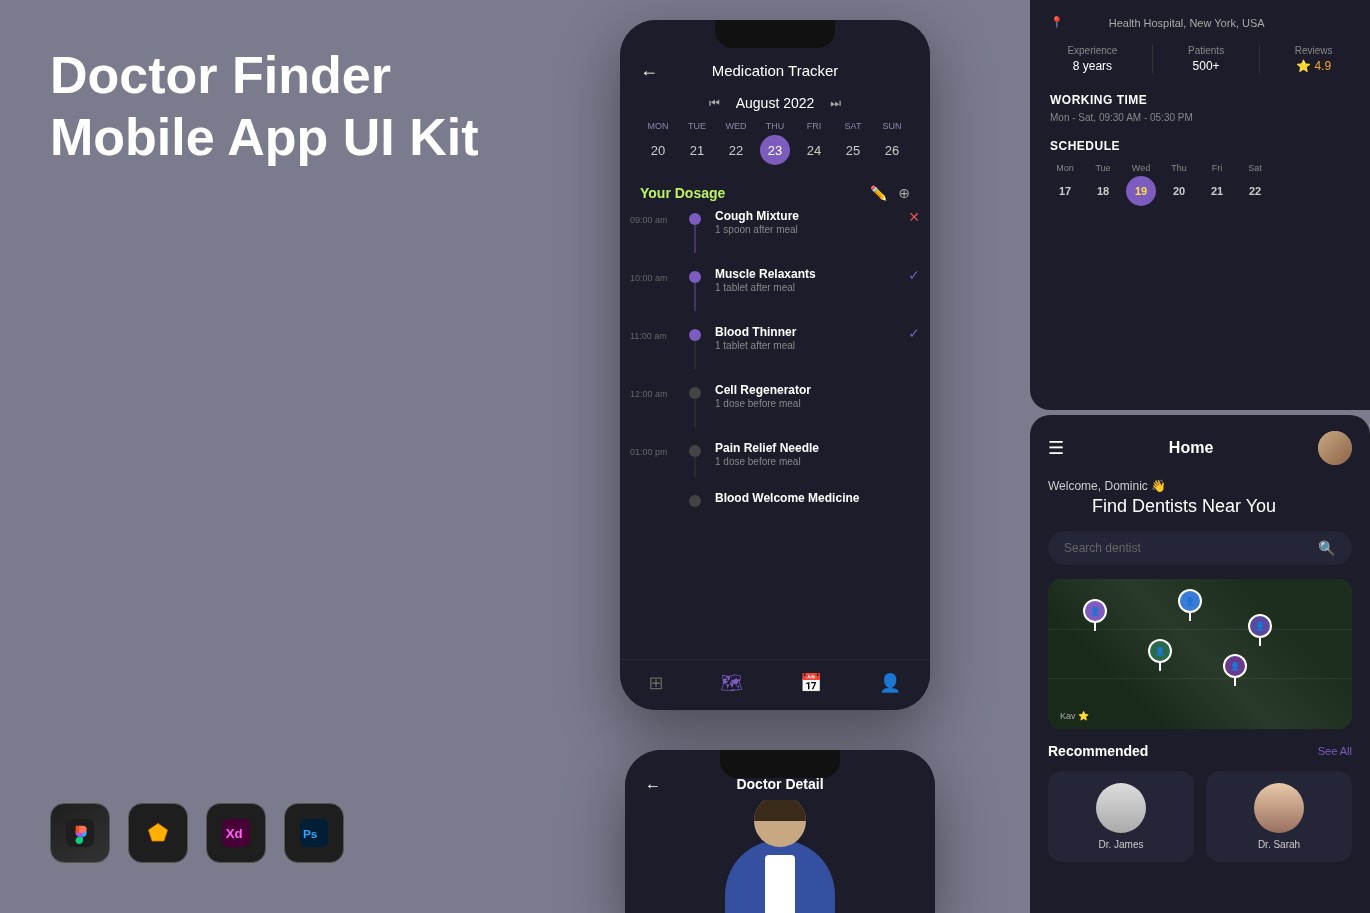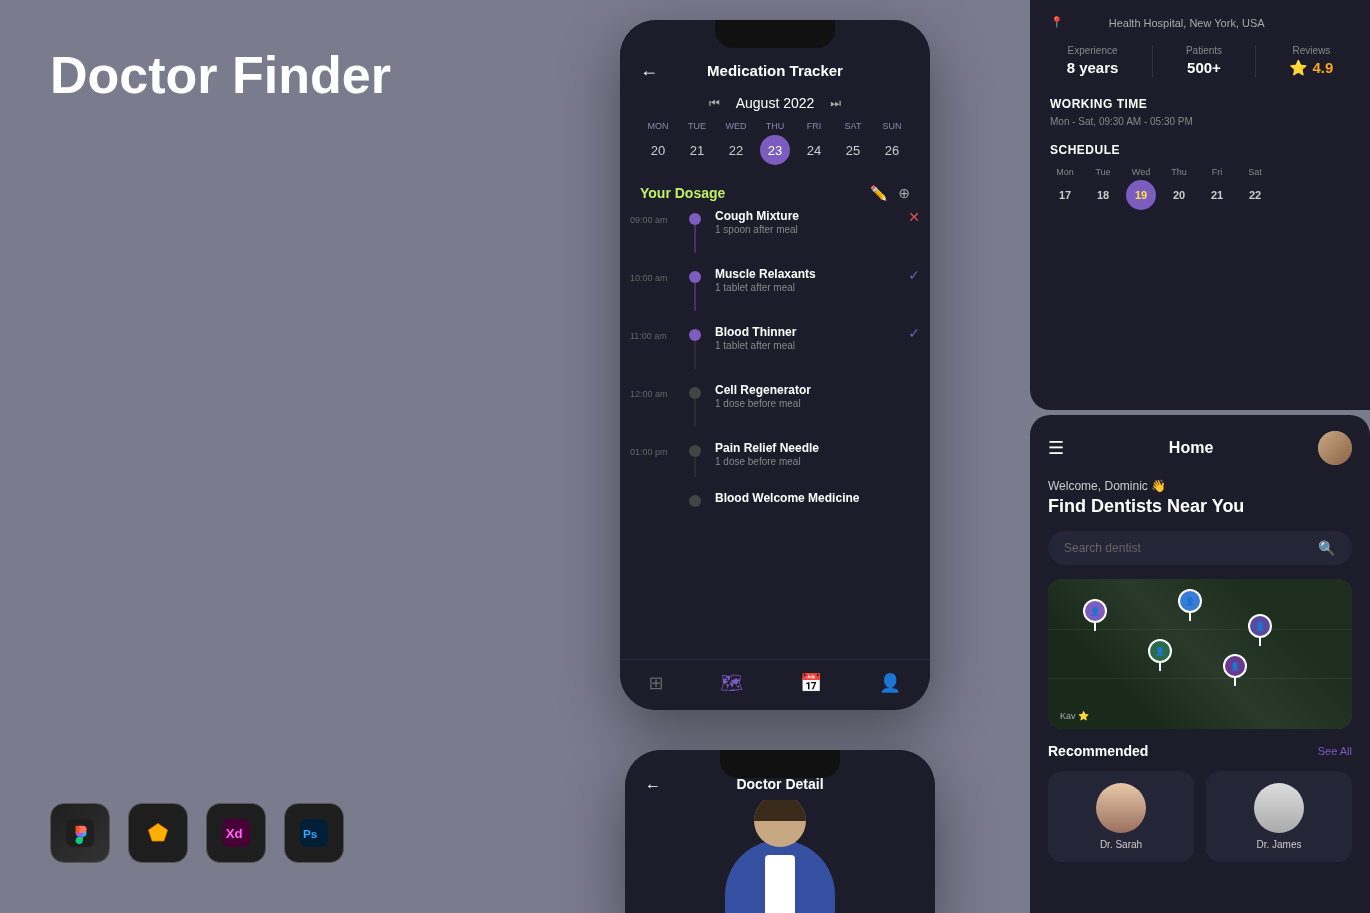--- a/index.html
+++ b/index.html
@@ -90,21 +90,21 @@
     }
     .med-header .back-arrow {
       position: absolute;
       left: 20px;
       color: white;
       font-size: 18px;
     }
     .med-header .title {
       color: white;
       font-size: 15px;
-      font-weight: 700;
+      font-weight: 400;
       text-align: center;
     }
 
     
     .med-calendar {
       padding: 8px 20px;
     }
     .month-nav {
       display: flex;
       align-items: center;
@@ -318,21 +318,21 @@
     .location-pin { color: #7c5cbf; font-size: 11px; }
     .location-text { color: #aaa; font-size: 11px; padding-left: 40px; }
 
     .doctor-stats {
       display: flex;
       justify-content: space-around;
       margin-bottom: 20px;
     }
     .stat-item { text-align: center; }
     .stat-label { color: #888; font-size: 10px; margin-bottom: 3px; }
-    .stat-value { color: white; font-size: 15px; font-weight: 700; }
+    .stat-value { color: white; font-size: 12px; font-weight: 400; }
 
     .working-time-section { margin-bottom: 16px; }
     .section-title {
       color: white;
       font-size: 12px;
       font-weight: 700;
       letter-spacing: 0.5px;
       margin-bottom: 5px;
     }
     .working-hours { color: #888; font-size: 10px; }
@@ -413,21 +413,21 @@
       height: 34px;
       border-radius: 50%;
       background: linear-gradient(135deg, #c8a882, #8b6347);
       display: flex;
       align-items: center;
       justify-content: center;
       overflow: hidden;
     }
 
     .welcome-text { color: #ccc; font-size: 12px; margin-bottom: 3px; }
-    .find-title { color: white; font-size: 18px; font-weight: 700; margin-bottom: 14px; }
+    .find-title { color: white; font-size: 18px; font-weight: 400; margin-bottom: 14px; margin-left: 44px; }
 
     .search-bar {
       background: #252538;
       border-radius: 25px;
       padding: 9px 16px;
       display: flex;
       align-items: center;
       justify-content: space-between;
       margin-bottom: 14px;
     }
@@ -524,20 +524,21 @@
       background: #333;
       align-self: stretch;
     }
   </style>
 </head>
 <body>
 
 <div class="hero-text">
   <div class="hero-title">
     <span>Doctor Finder</span><br>
+    <span>Mobile App UI Kit</span>
   </div>
 </div>
 
 <div class="tool-icons">
 
   <div class="tool-icon" style="background: linear-gradient(145deg, #1e1e1e, #333); border-radius: 14px; border: 1px solid #555;">
     <svg width="28" height="28" viewBox="0 0 38 38" fill="none">
       <rect width="38" height="38" rx="9" fill="#1e1e1e"></rect>
       <circle cx="23" cy="19" r="5" fill="#1ABCFE"></circle>
       <path d="M13 29c0-2.76 2.24-5 5-5h5v5a5 5 0 01-10 0z" fill="#0ACF83"></path>
@@ -838,24 +839,24 @@
   </div>
 
   <div class="recommended-header">
     <span class="rec-title">Recommended</span>
     <span class="see-all">See All</span>
   </div>
 
   <div class="rec-doctors">
     <div class="rec-doctor-card">
       <div class="rec-doc-avatar">
-        <div class="rec-doc-avatar-inner" style="background:linear-gradient(180deg,#e8c8a8 0%,#9a7060 100%);"></div>
-      </div>
-      <div style="color:#ccc; font-size:10px; text-align:center;">Dr. Sarah</div>
+        <div class="rec-doc-avatar-inner male" style="background:linear-gradient(180deg,#ddd 0%,#aaa 100%);"></div>
+      </div>
+      <div style="color:#ccc; font-size:10px; text-align:center;">Dr. James</div>
     </div>
     <div class="rec-doctor-card">
       <div class="rec-doc-avatar">
-        <div class="rec-doc-avatar-inner male" style="background:linear-gradient(180deg,#ddd 0%,#aaa 100%);"></div>
-      </div>
-      <div style="color:#ccc; font-size:10px; text-align:center;">Dr. James</div>
+        <div class="rec-doc-avatar-inner" style="background:linear-gradient(180deg,#e8c8a8 0%,#9a7060 100%);"></div>
+      </div>
+      <div style="color:#ccc; font-size:10px; text-align:center;">Dr. Sarah</div>
     </div>
   </div>
 </div>
 
 </body></html>

